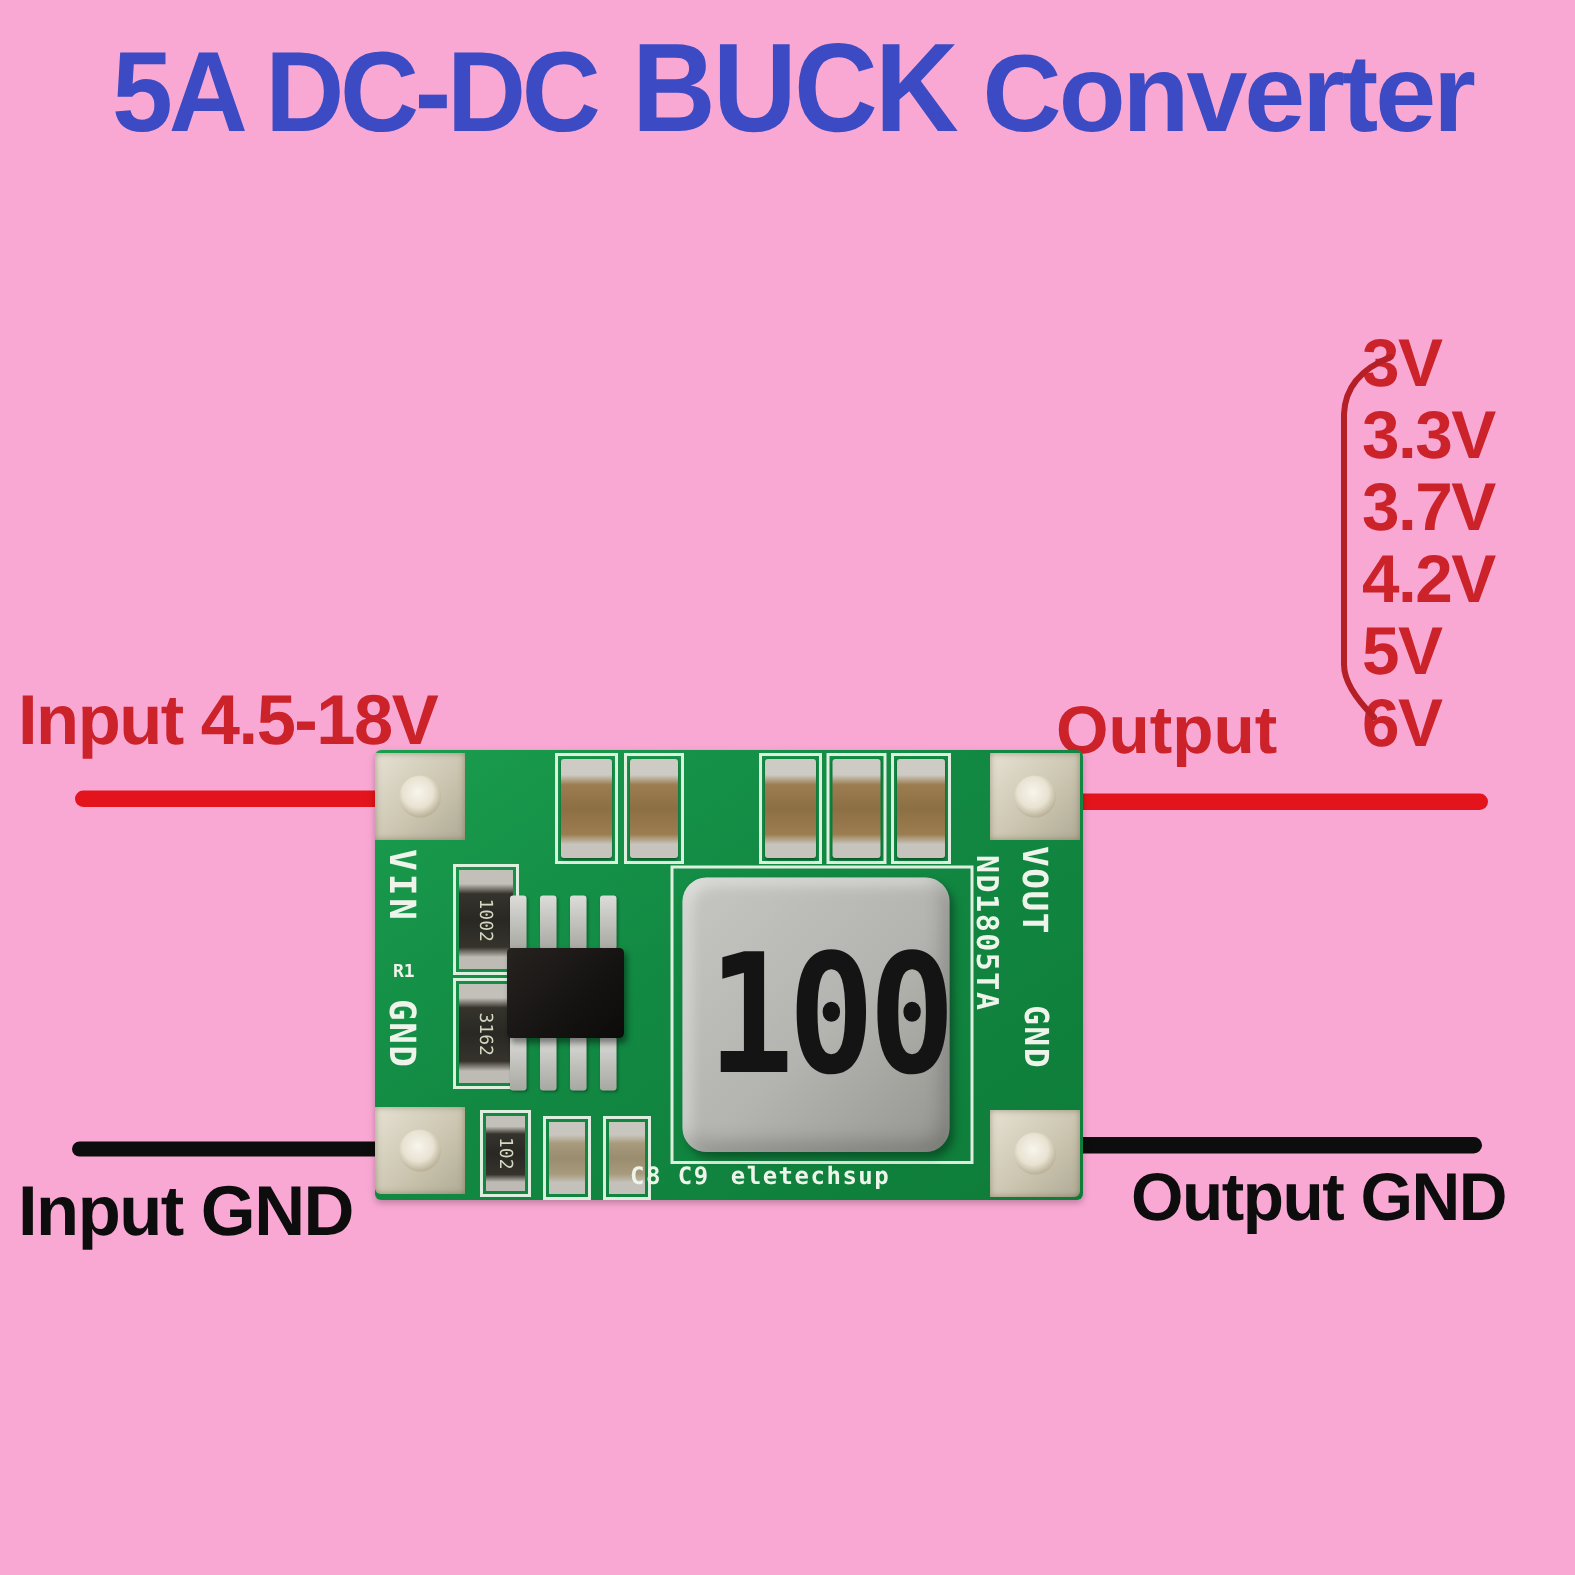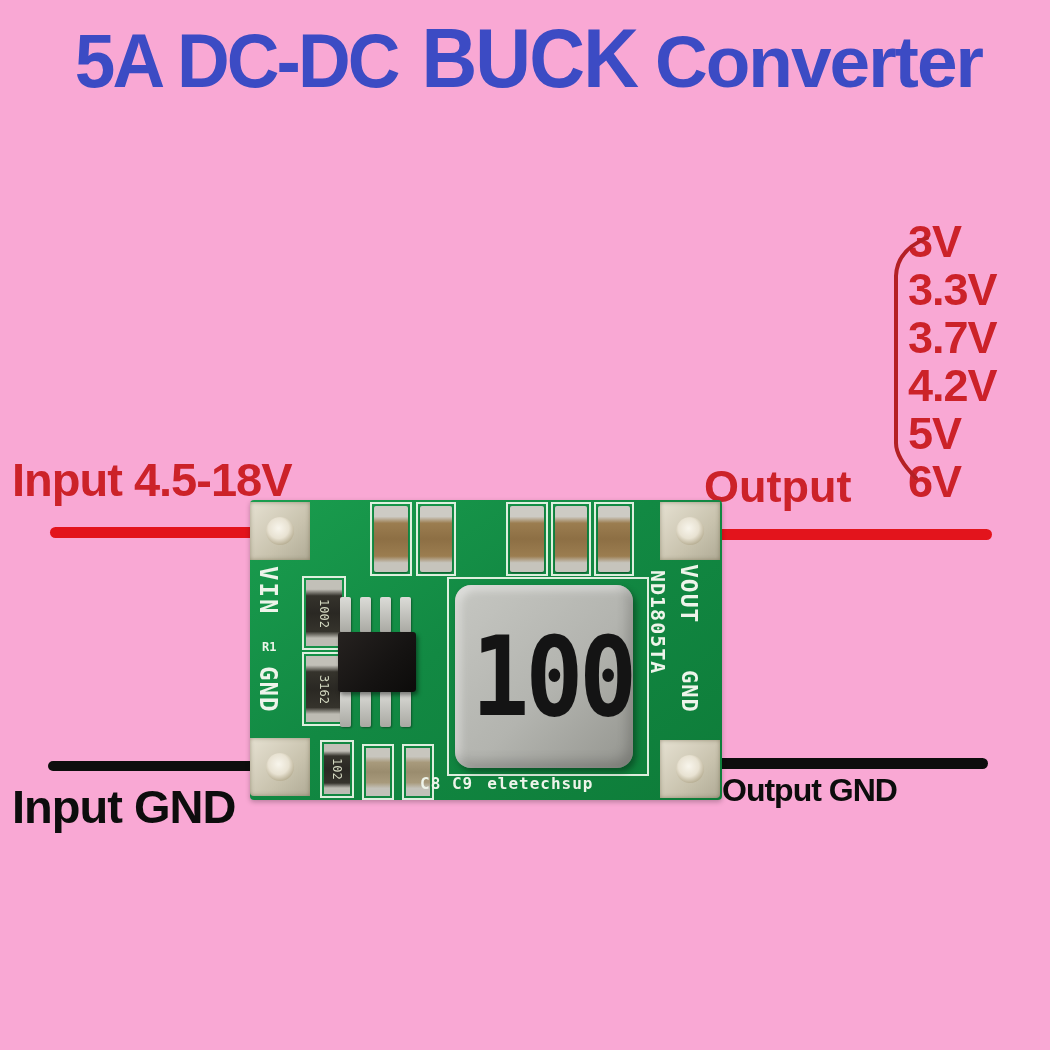--- a/index.html
+++ b/index.html
@@ -21,21 +21,21 @@
 
   .bracket { position:absolute; left:880px; top:228px; }
 
   
   .lbl { position:absolute; font-weight:bold; white-space:nowrap; }
   .lbl.red { color:#cc2229; }
   .lbl.blk { color:#0d0d0d; }
   .input-label  { left:12px;  top:452px; font-size:47px; letter-spacing:-1px; }
   .output-label { left:704px; top:461px; font-size:45px; }
   .input-gnd    { left:12px;  top:779px; font-size:47px; letter-spacing:-1px; }
-  .output-gnd   { left:722px; top:772px; font-size:32px; letter-spacing:-1px; }
+  .output-gnd   { left:754px; top:772px; font-size:45px; letter-spacing:-1px; }
 
   .wire { position:absolute; border-radius:6px; }
   .wire.red { background:#e3141c; }
   .wire.blk { background:#0d0d0d; }
   .w-in   { left:50px;  top:527px; width:242px; height:11px; }
   .w-out  { left:678px; top:529px; width:314px; height:11px; }
   .w-ign  { left:48px;  top:761px; width:240px; height:10px; }
   .w-ogn  { left:676px; top:758px; width:312px; height:11px; }
 
   

